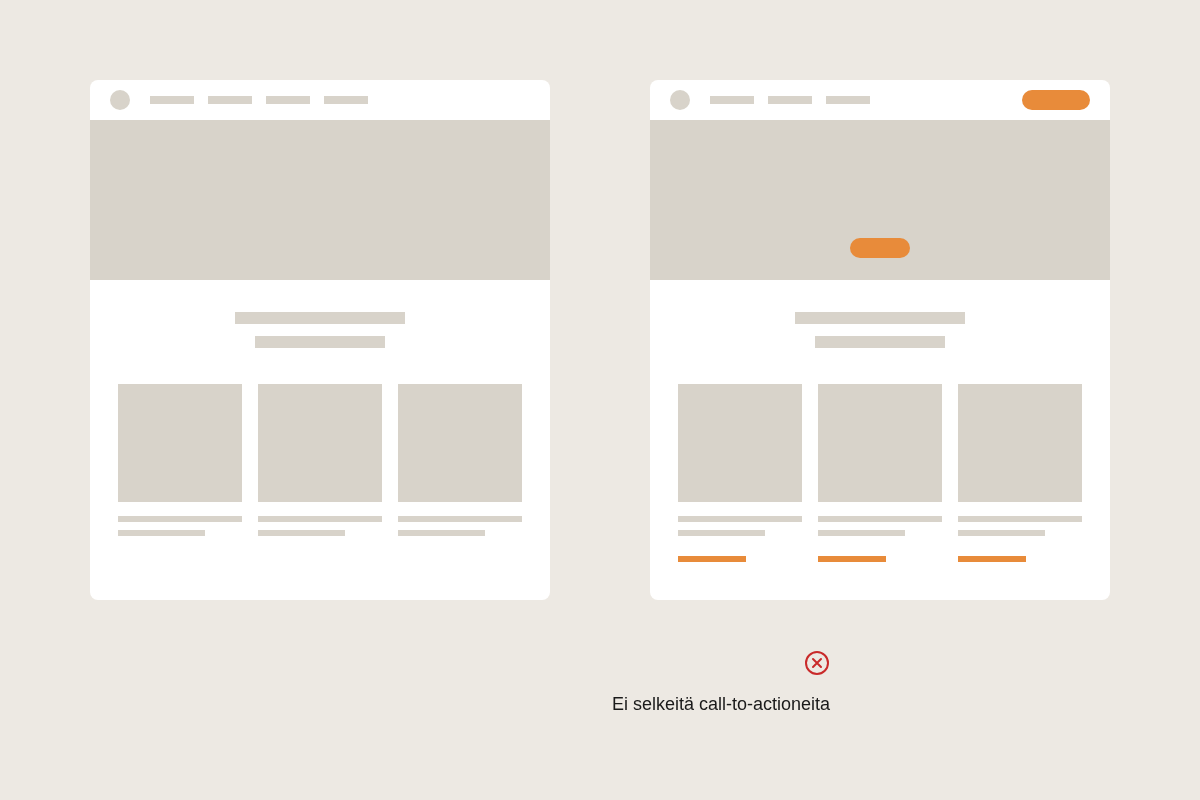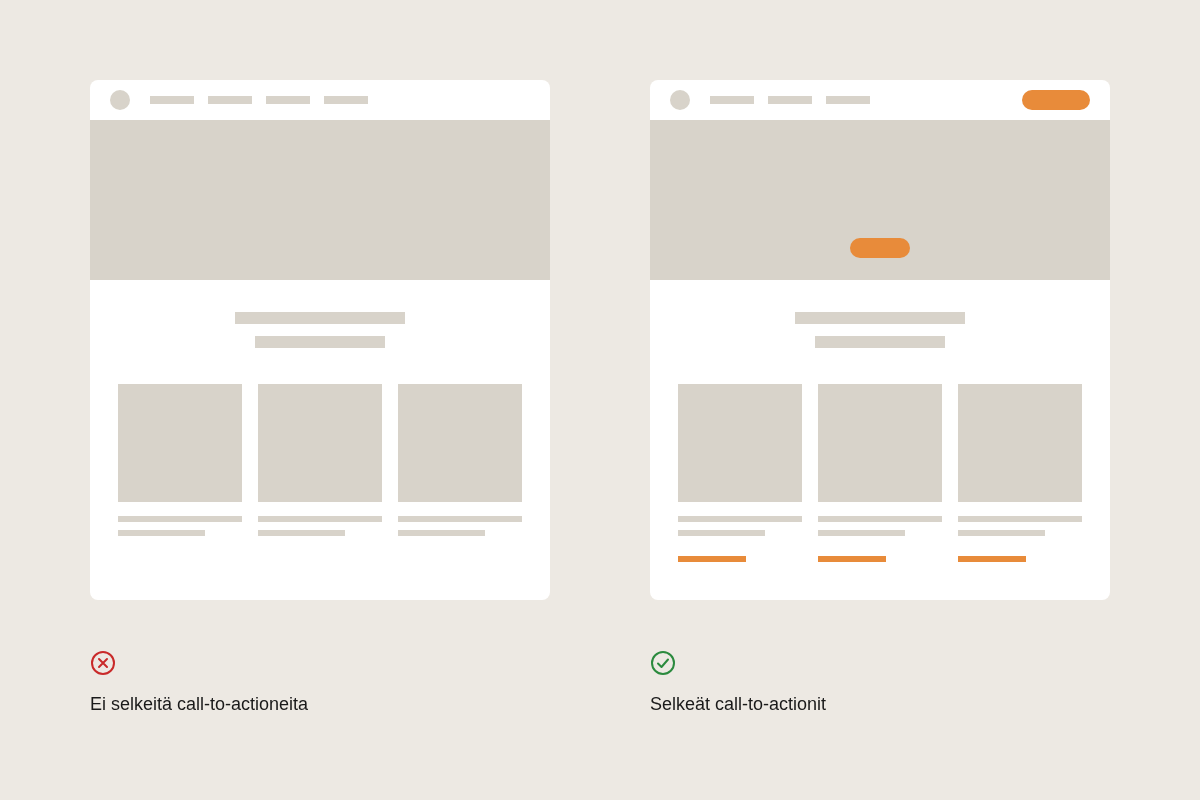--- a/index.html
+++ b/index.html
@@ -127,21 +127,21 @@
       display: flex;
       justify-content: center;
       gap: 100px;
       width: 100%;
       margin-top: 50px;
     }
     .label-block {
       width: 460px;
       display: flex;
       flex-direction: column;
-      align-items: flex-start;
+      align-items: flex-end;
       gap: 18px;
     }
     .status-icon {
       width: 26px;
       height: 26px;
     }
     .label-text {
       font-size: 18px;
       color: #1a1a1a;
     }
@@ -227,20 +227,13 @@
 </div>
 
 <div class="labels-row">
   <div class="label-block">
     <svg class="status-icon" viewBox="0 0 26 26">
       <circle cx="13" cy="13" r="11" fill="none" stroke="#c92a2a" stroke-width="2"></circle>
       <path d="M9 9 L17 17 M17 9 L9 17" stroke="#c92a2a" stroke-width="2" stroke-linecap="round"></path>
     </svg>
     <div class="label-text">Ei selkeitä call-to-actioneita</div>
   </div>
-  <div class="label-block">
-    <svg class="status-icon" viewBox="0 0 26 26">
-      <circle cx="13" cy="13" r="11" fill="none" stroke="#2b8a3e" stroke-width="2"></circle>
-      <path d="M8 13.5 L11.5 17 L18 9.5" fill="none" stroke="#2b8a3e" stroke-width="2" stroke-linecap="round" stroke-linejoin="round"></path>
-    </svg>
-    <div class="label-text">Selkeät call-to-actionit</div>
-  </div>
 </div>
 
 </body></html>

